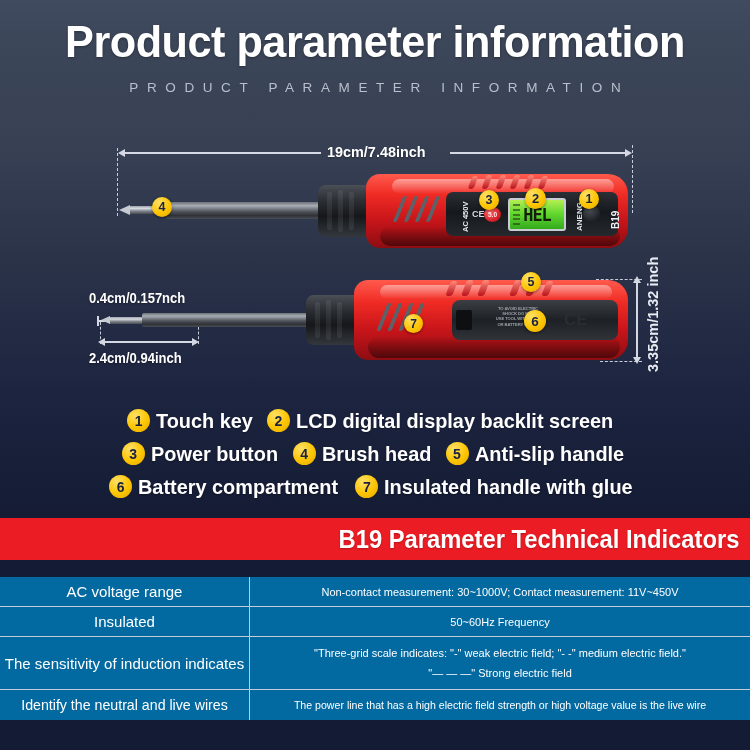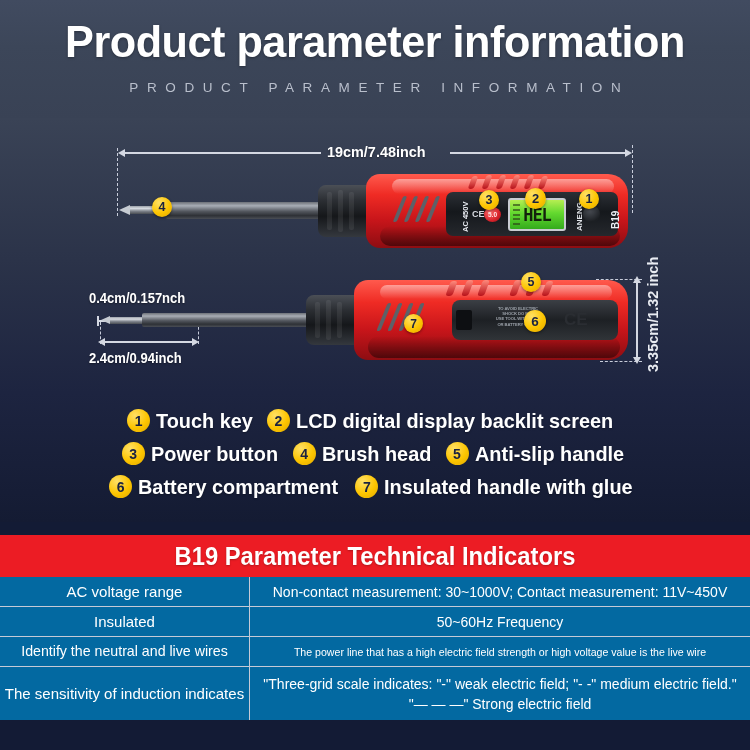--- a/index.html
+++ b/index.html
@@ -206,23 +206,23 @@
     color:#1a2240; font-size:14px; font-weight:bold;
   }
   .legend-text {
     color:#ffffff; font-size:20.5px; font-weight:bold;
     white-space:nowrap; transform:scaleX(0.97); transform-origin:left center;
     text-shadow:0 1px 2px rgba(0,0,0,.3);
   }
 
   
   .banner {
-    position:absolute; left:0; top:535px; width:750px; height:42px;
+    position:absolute; left:0; top:518px; width:750px; height:42px;
     background:#ec1c24;
-    display:flex; align-items:center; justify-content:center;
+    display:flex; align-items:center; justify-content:flex-end;
   }
   .banner-text {
     color:#ffffff; font-size:25px; font-weight:bold;
     transform:scaleX(0.95); white-space:nowrap;
     text-shadow:0 1px 2px rgba(0,0,0,.25);
   }
 
   
   .table {
     position:absolute; left:0; top:577px; width:750px;
@@ -239,21 +239,21 @@
     display:flex; align-items:center; justify-content:center;
     text-align:center;
     color:#ffffff; font-size:15px; font-weight:400;
     padding:4px 3px; line-height:19px;
     transform-origin:center;
   }
   .tcell-value {
     flex:1;
     display:flex; flex-direction:column; align-items:center; justify-content:center;
     text-align:center;
-    color:#ffffff; font-size:14px; font-weight:400;
+    color:#ffffff; font-size:11px; font-weight:400;
     padding:5px 6px; line-height:16px;
   }
   .tcell-value .line2 { margin-top:4px; }
   .r1 { height:30px; } .r2 { height:30px; } .r3 { height:30px; }
   .r4 { height:30px; } .r5 { height:53px; }
   .r4 .tcell-label { font-size:14.2px; }
   .r4 .tcell-value { font-size:10.6px; }
 </style>
 </head>
 <body>
@@ -450,25 +450,25 @@
     <div class="tcell-label">AC voltage range</div>
     <div class="tcell-value">Non-contact measurement: 30~1000V; Contact measurement: 11V~450V</div>
   </div>
 
   <div class="trow r2">
     <div class="tcell-label">Insulated</div>
     <div class="tcell-value">50~60Hz Frequency</div>
   </div>
 
 
-  <div class="trow r4">
-    <div class="tcell-label">Identify the neutral and live wires</div>
-    <div class="tcell-value">The power line that has a high electric field strength or high voltage value is the live wire</div>
-  </div>
-
   <div class="trow r5">
     <div class="tcell-label">The sensitivity of induction indicates</div>
     <div class="tcell-value">
       <span>"Three-grid scale indicates: "-" weak electric field; "- -" medium electric field."</span>
       <span class="line2">"—  —  —" Strong electric field</span>
     </div>
   </div>
+
+  <div class="trow r4">
+    <div class="tcell-label">Identify the neutral and live wires</div>
+    <div class="tcell-value">The power line that has a high electric field strength or high voltage value is the live wire</div>
+  </div>
 </div>
 
 </body></html>

